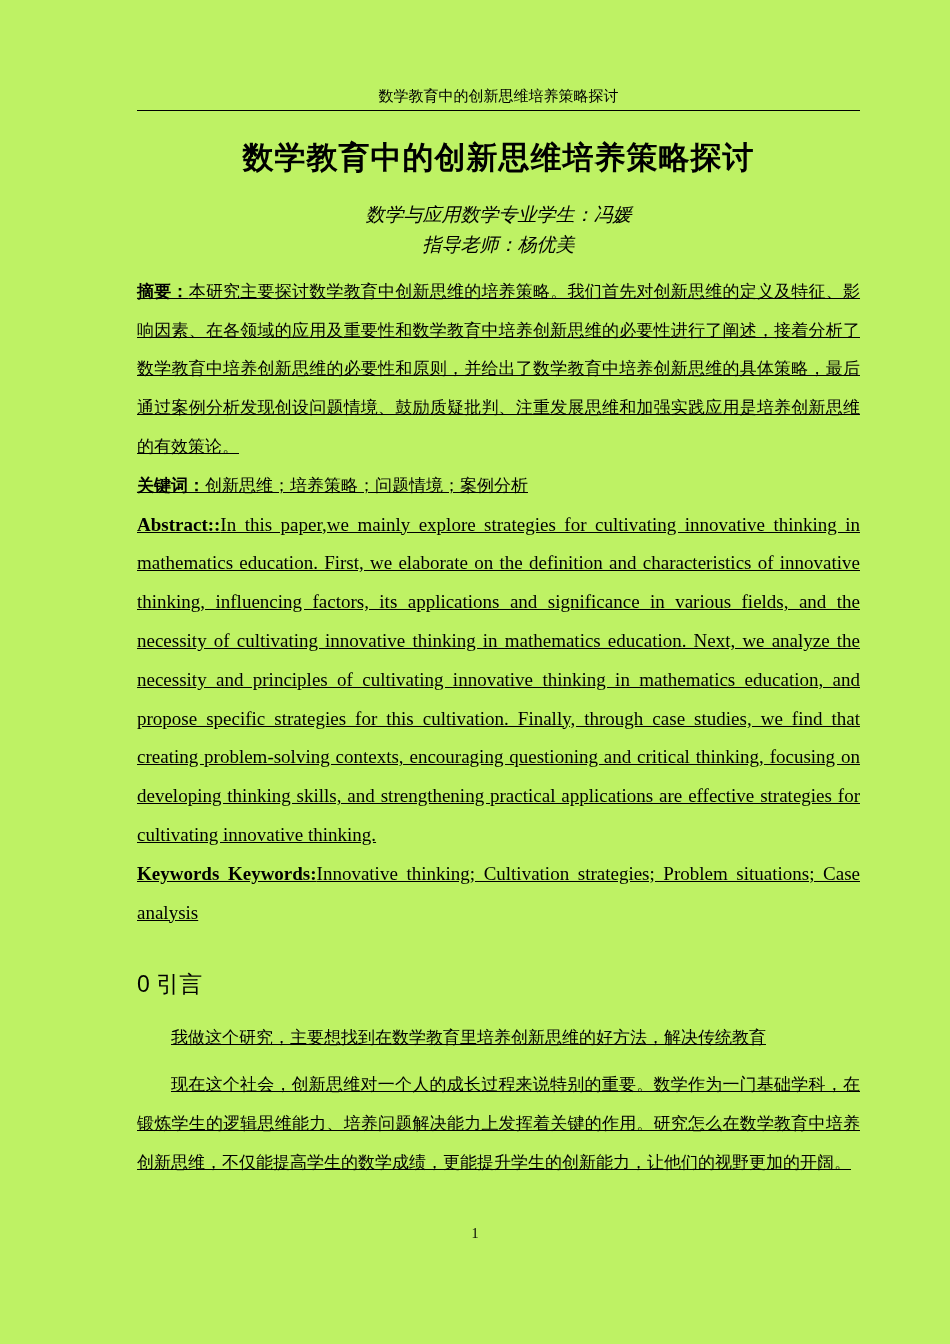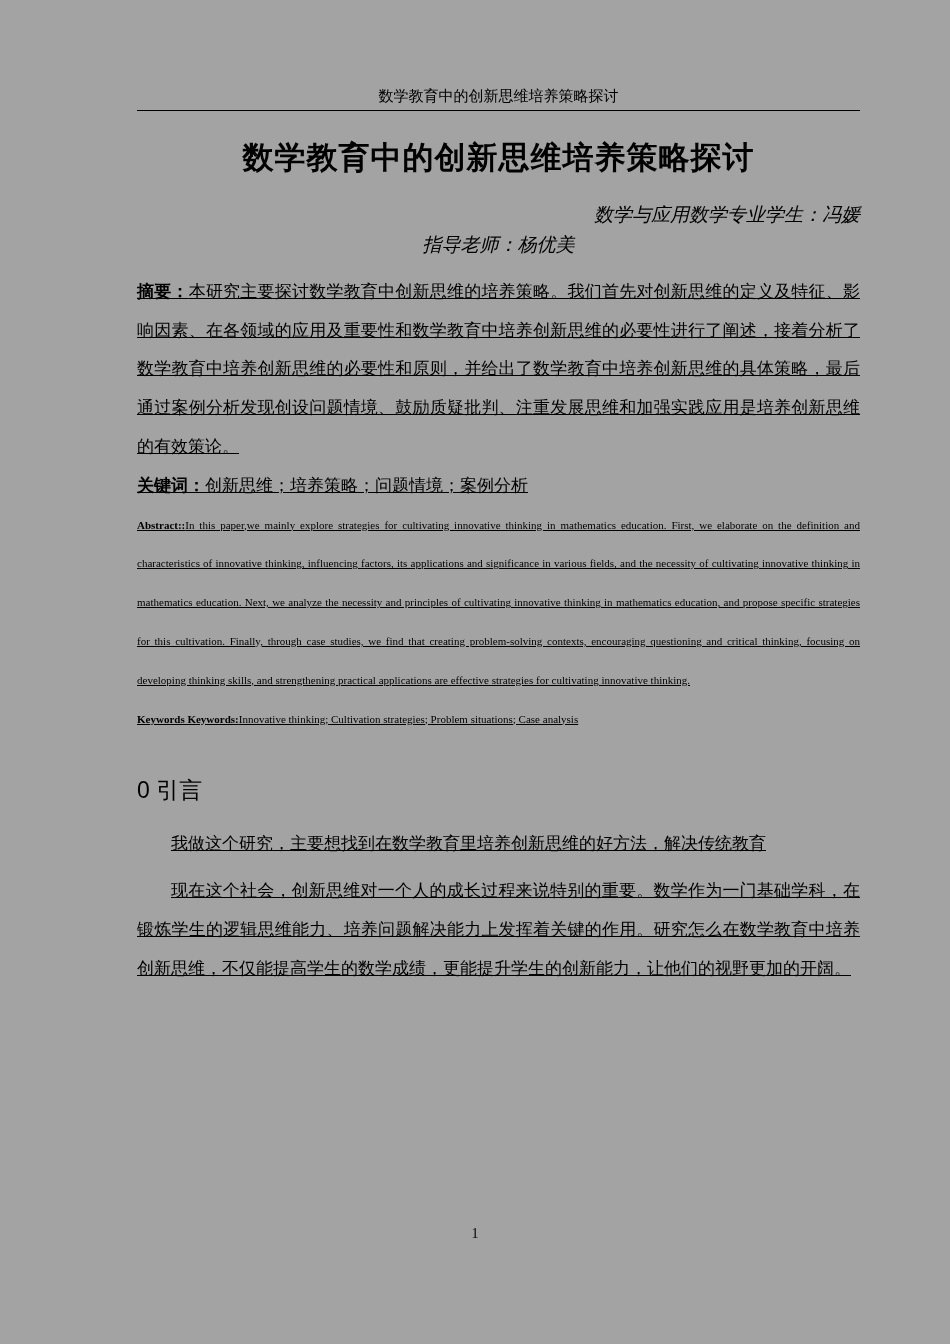--- a/index.html
+++ b/index.html
@@ -5,21 +5,21 @@
   html, body {
     margin: 0;
     padding: 0;
     background: #ffffff;
   }
   .page {
     position: relative;
     width: 950px;
     height: 1344px;
     margin: 0 auto;
-    background: #a3a3a3;
+    background: #bef264;
     color: #000000;
     font-family: "Liberation Serif", "DejaVu Serif", serif;
     box-sizing: border-box;
     padding: 86px 90px 0 137px;
     overflow: hidden;
   }
   .running-header {
     text-align: center;
     font-size: 15px;
     line-height: 20px;
@@ -33,34 +33,34 @@
     font-weight: bold;
     line-height: 42px;
     letter-spacing: 1px;
   }
   .byline {
     text-align: center;
     font-size: 19px;
     line-height: 30px;
     font-style: italic;
   }
-  .byline.author { margin-top: 18px; text-align: right; }
+  .byline.author { margin-top: 18px; }
   .byline.advisor { }
   .para {
     font-size: 17px;
     line-height: 38.8px;
     text-align: justify;
     text-justify: inter-ideograph;
     margin: 0;
     text-decoration: underline;
   }
   .abstract-cn { margin-top: 13px; }
   .label-bold { font-weight: bold; }
   .abstract-en {
-    font-size: 11px;
+    font-size: 19px;
   }
   .section-heading {
     margin-top: 36px;
     font-family: "Liberation Sans", "DejaVu Sans", sans-serif;
     font-size: 23px;
     font-weight: normal;
     line-height: 32px;
   }
   .body-para {
     text-indent: 2em;

